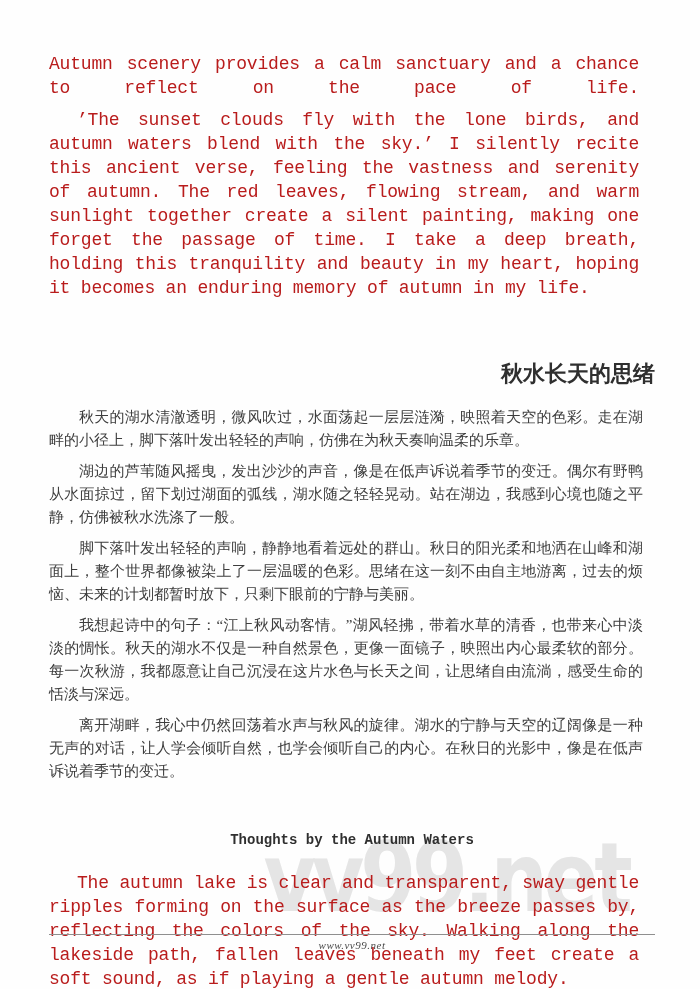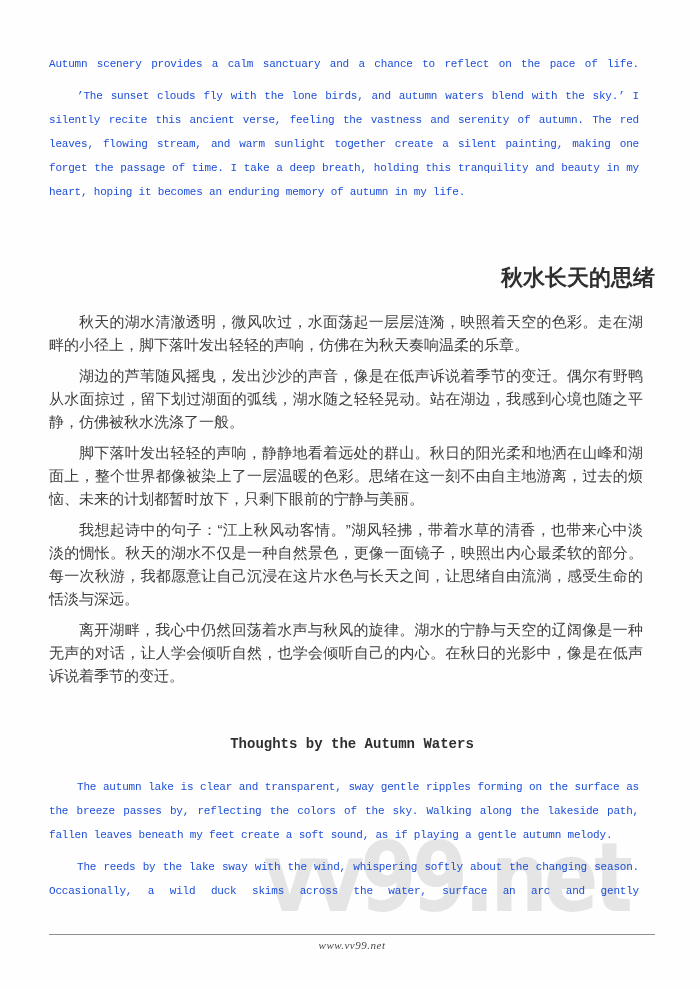--- a/index.html
+++ b/index.html
@@ -30,31 +30,31 @@
     z-index: 0;
     user-select: none;
   }
   .content {
     position: relative;
     z-index: 1;
     padding: 52px 45px 0 49px;
   }
   .en {
     font-family: "Liberation Mono", "DejaVu Sans Mono", monospace;
-    font-size: 11px;
+    font-size: 18px;
     letter-spacing: -0.2px;
     line-height: 24px;
-    color: #1d4ed8;
+    color: #b91c1c;
     text-align: justify;
     margin: 0 16px 8px 0;
   }
   .en.indent { text-indent: 28px; }
   .en.full-last { text-align-last: justify; }
   .zh {
-    font-family: Liberation Sans, sans-serif;
+    font-family: Liberation Serif, serif;
     font-size: 15px;
     line-height: 23px;
     color: #3d3d3d;
     text-align: justify;
     text-indent: 2em;
     margin: 0 12px 8px 0;
   }
   .zh-title {
     font-family: "Liberation Serif", serif;
     font-size: 22px;

